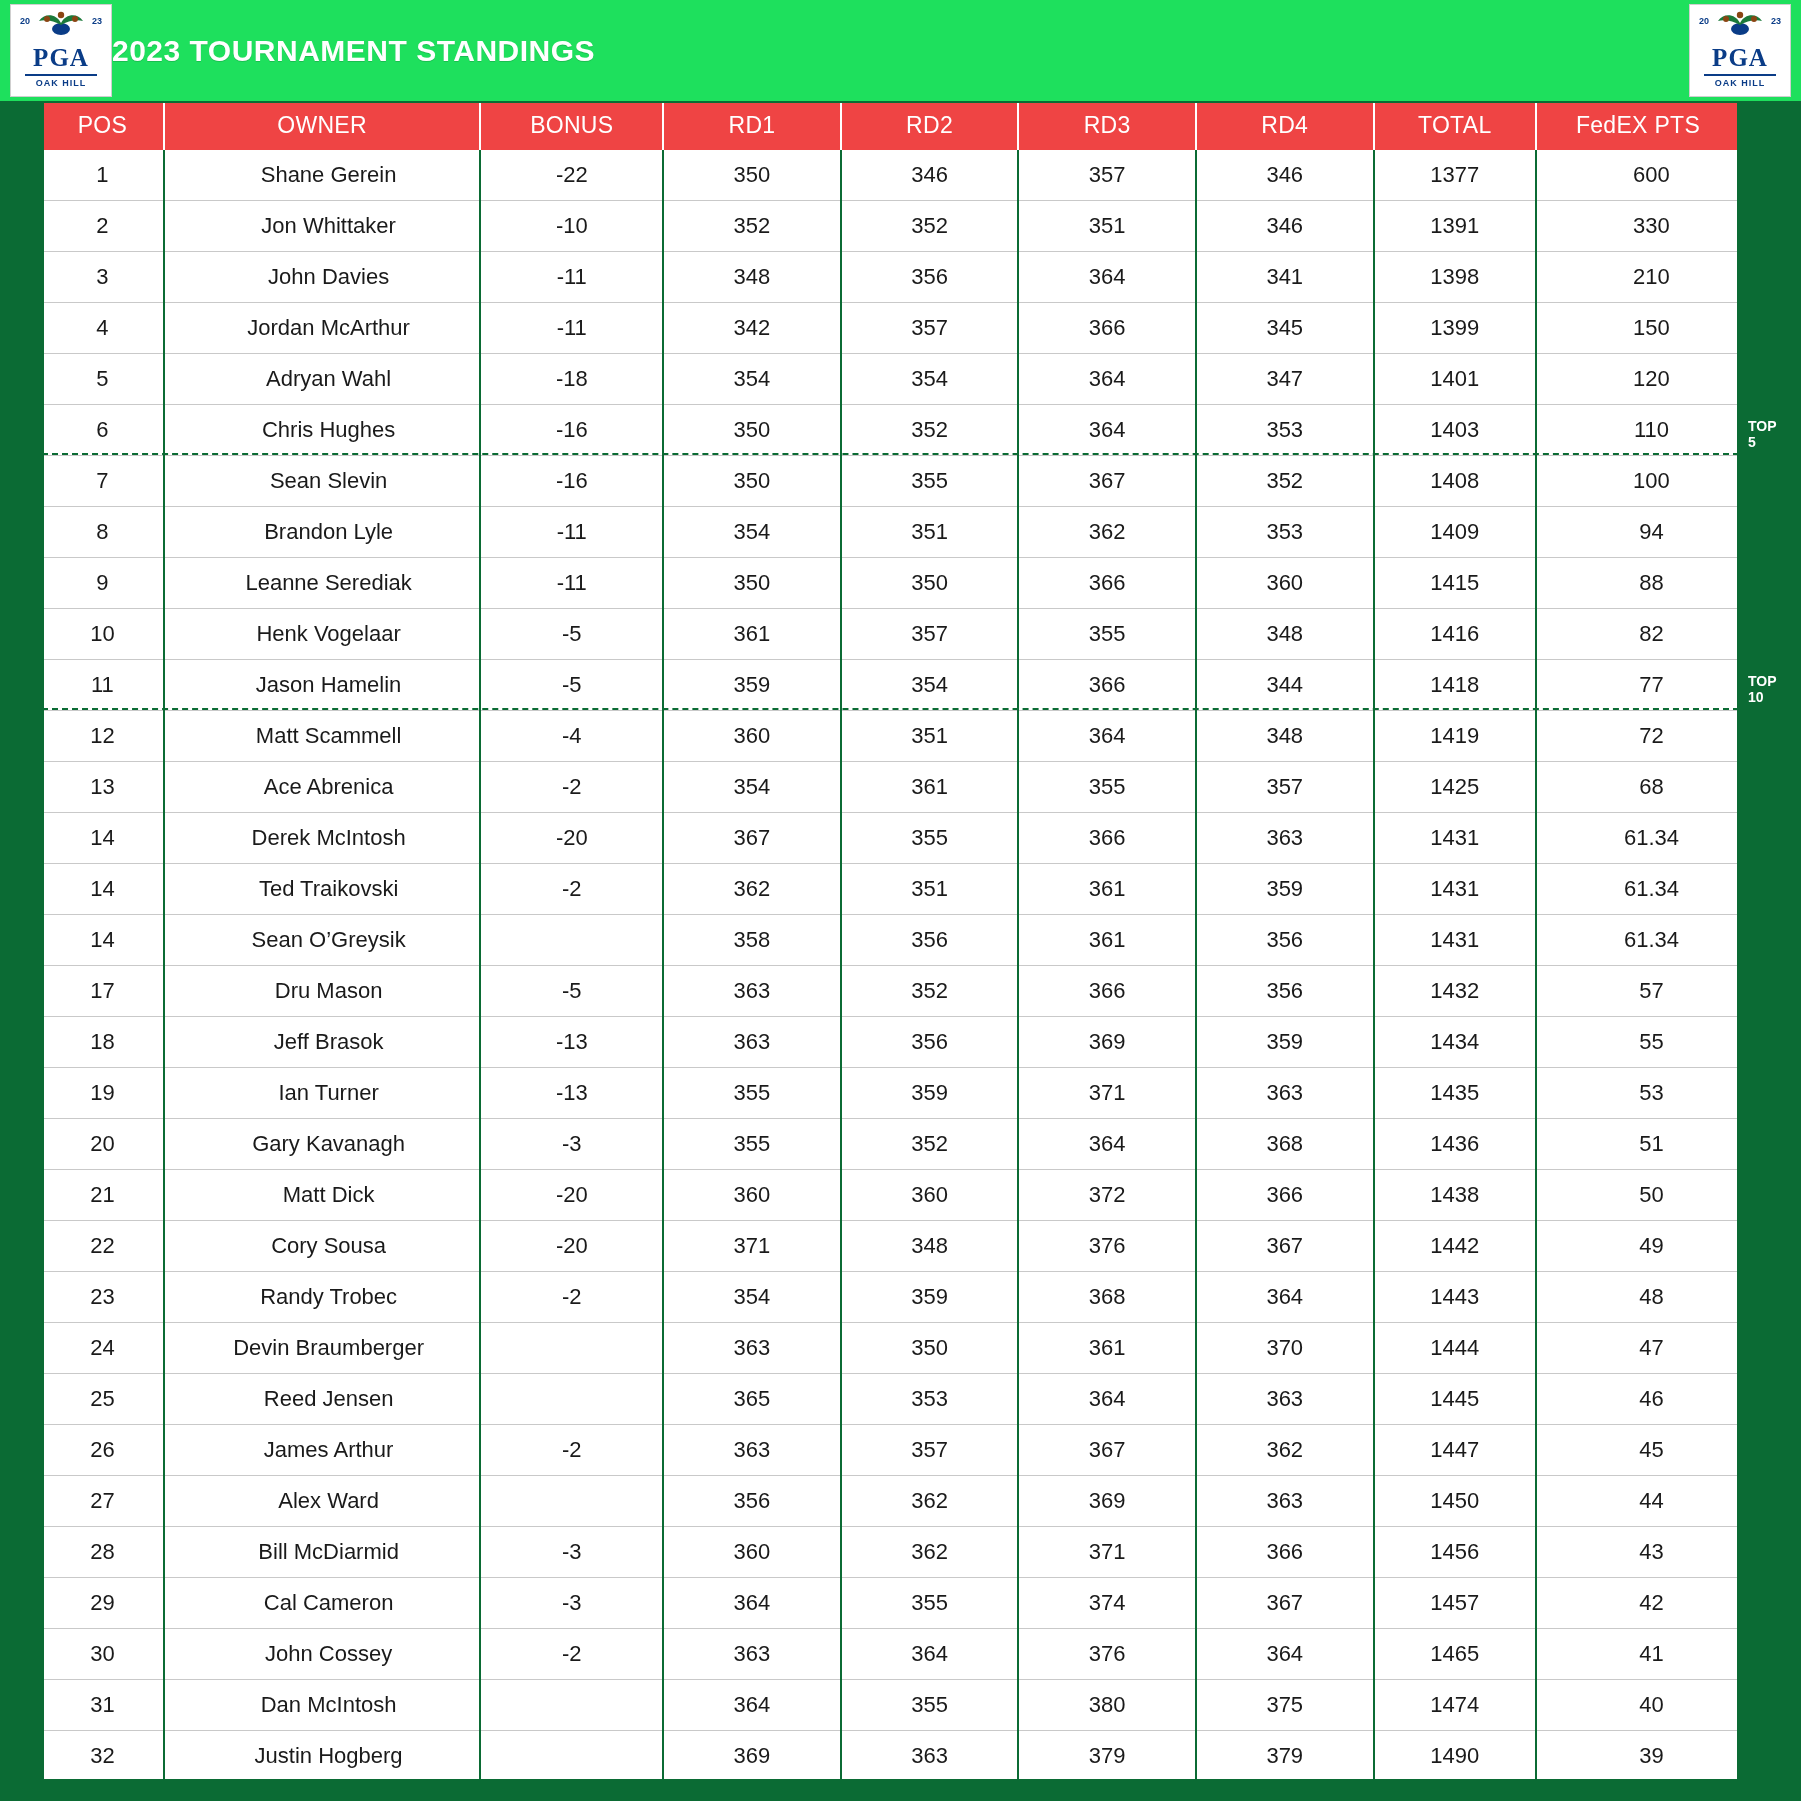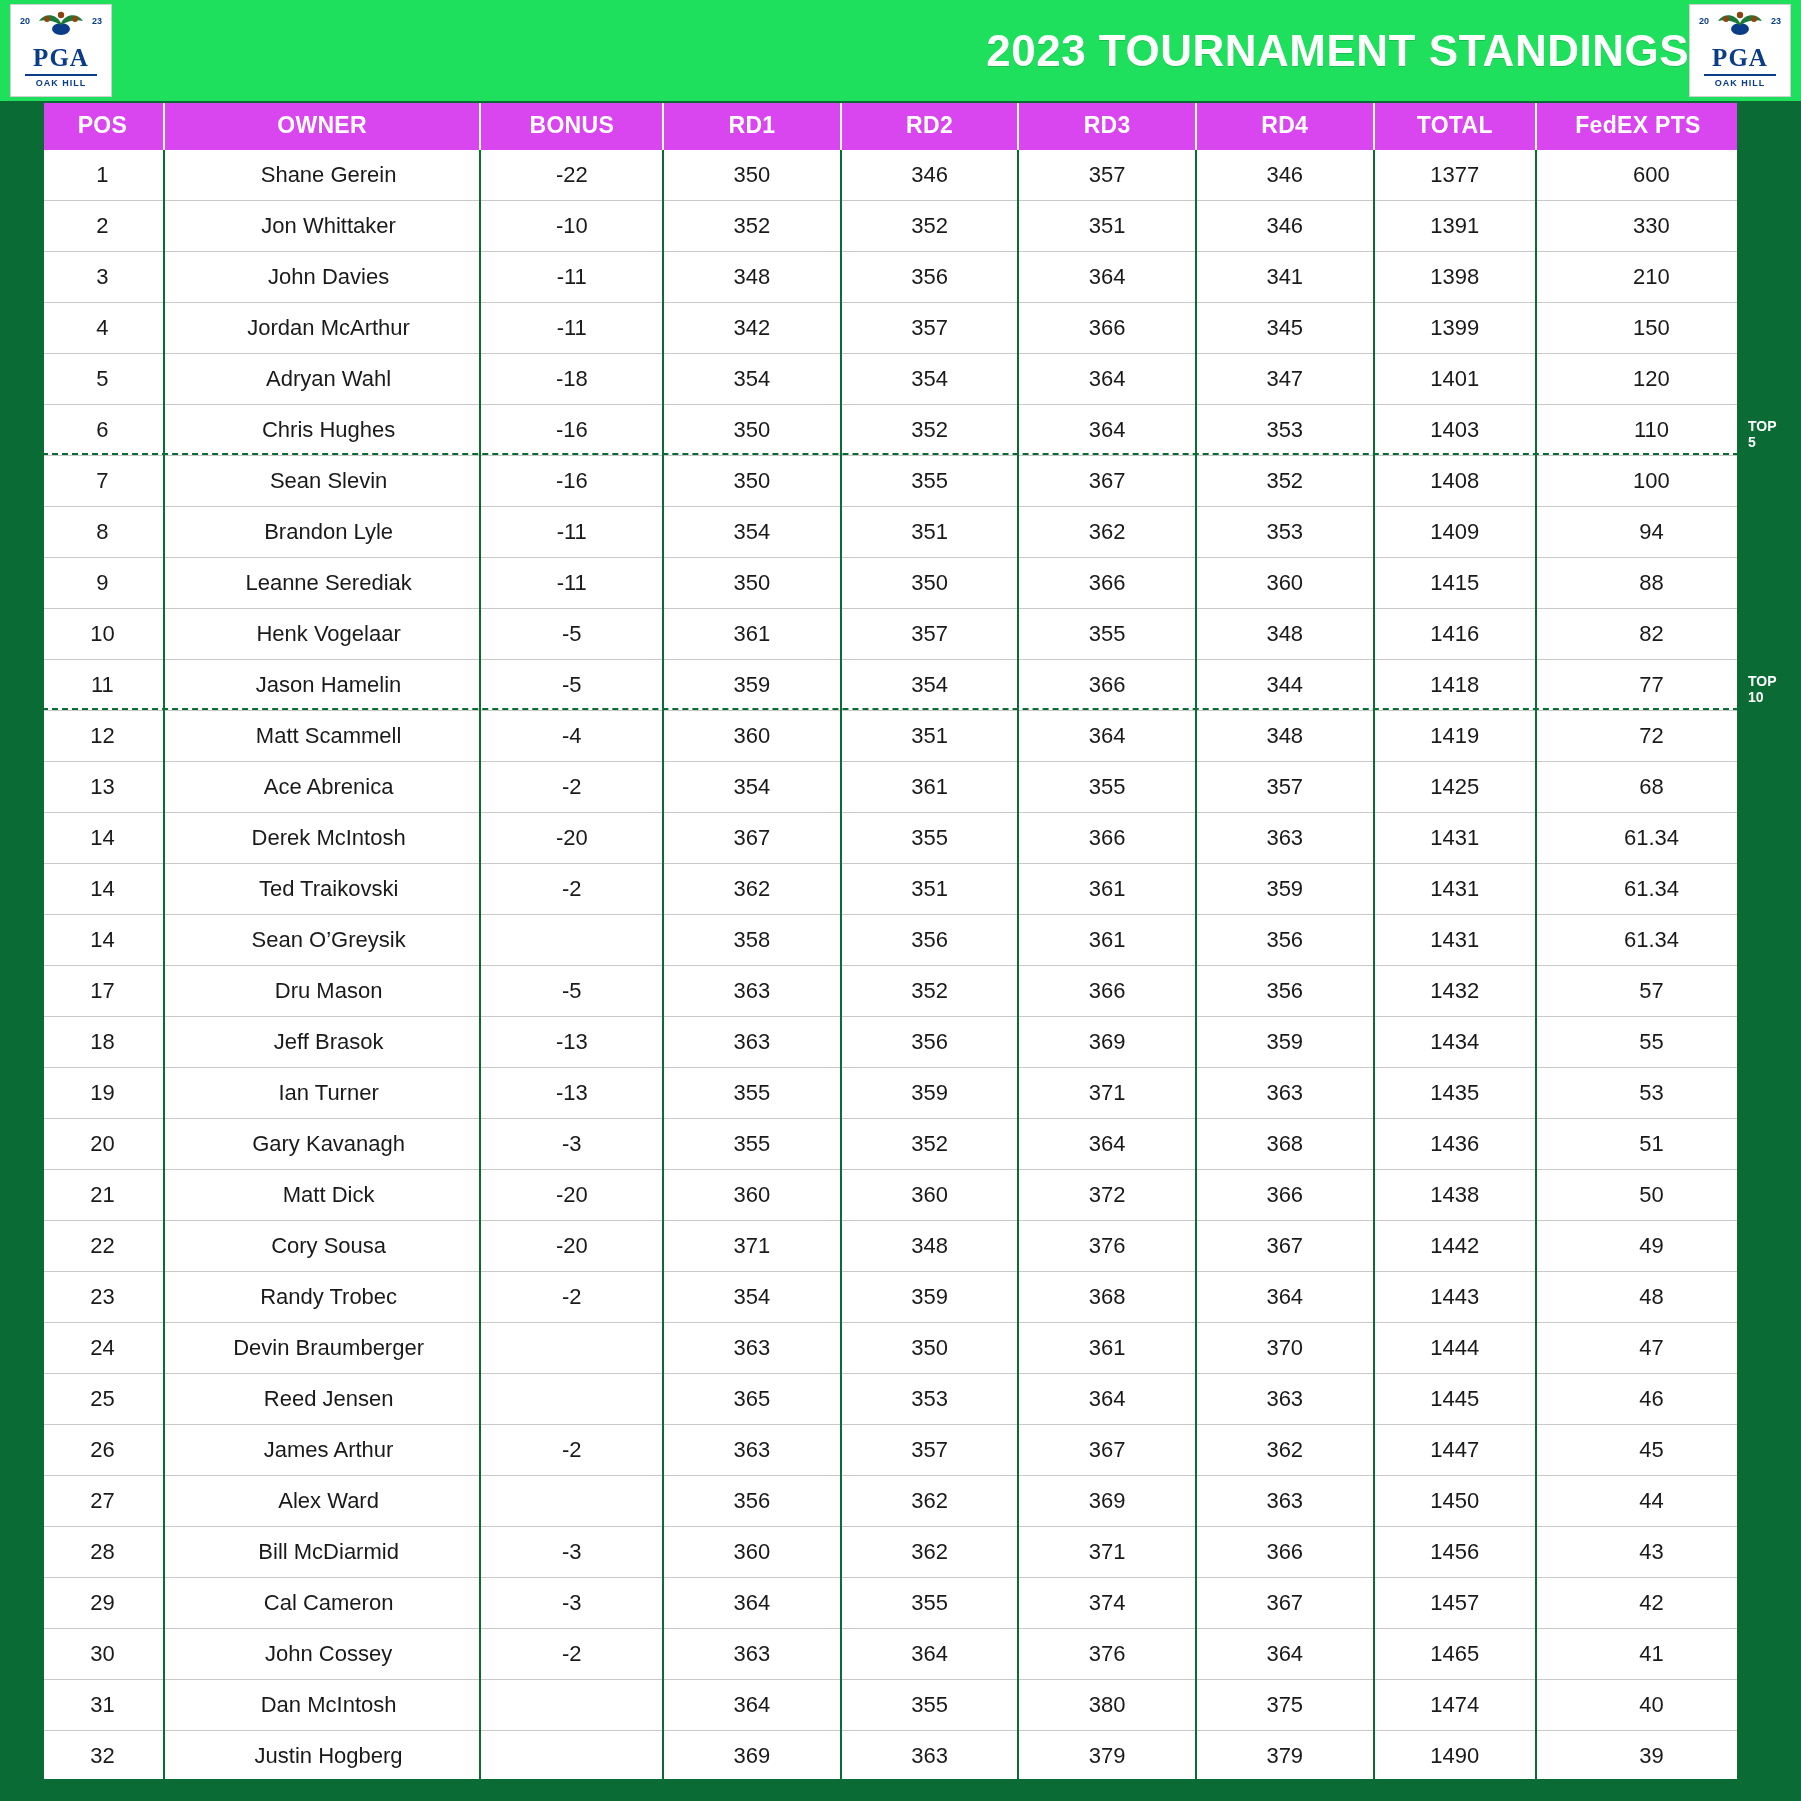--- a/index.html
+++ b/index.html
@@ -29,23 +29,23 @@
     height: 101px;
     background: #1ee05d;
     display: flex;
     align-items: center;
     justify-content: space-between;
     box-sizing: border-box;
     padding: 0 10px;
   }
   .banner-title {
     flex: 1;
-    text-align: right;
+    text-align: left;
     color: #ffffff;
-    font-size: 44px;
+    font-size: 30px;
     font-weight: bold;
     letter-spacing: 0.5px;
     text-shadow: 0 1px 0 rgba(0,0,0,0.15);
   }
   .logo {
     width: 102px;
     height: 93px;
     background: #ffffff;
     border: 1px solid #cfcfcf;
     box-sizing: border-box;
@@ -113,24 +113,24 @@
     top: 101px;
     width: 1697px;
   }
   table.standings {
     border-collapse: collapse;
     width: 1697px;
     table-layout: fixed;
     background: #ffffff;
   }
   table.standings thead th {
-    background: #d946ef;
+    background: #ef4444;
     color: #ffffff;
     font-size: 23px;
-    font-weight: bold;
+    font-weight: normal;
     height: 47px;
     border-right: 2px solid #ffffff;
     text-align: center;
     letter-spacing: 0.3px;
   }
   table.standings thead th:last-child { border-right: none; }
 
   table.standings tbody td {
     height: 48px;
     font-size: 22px;

